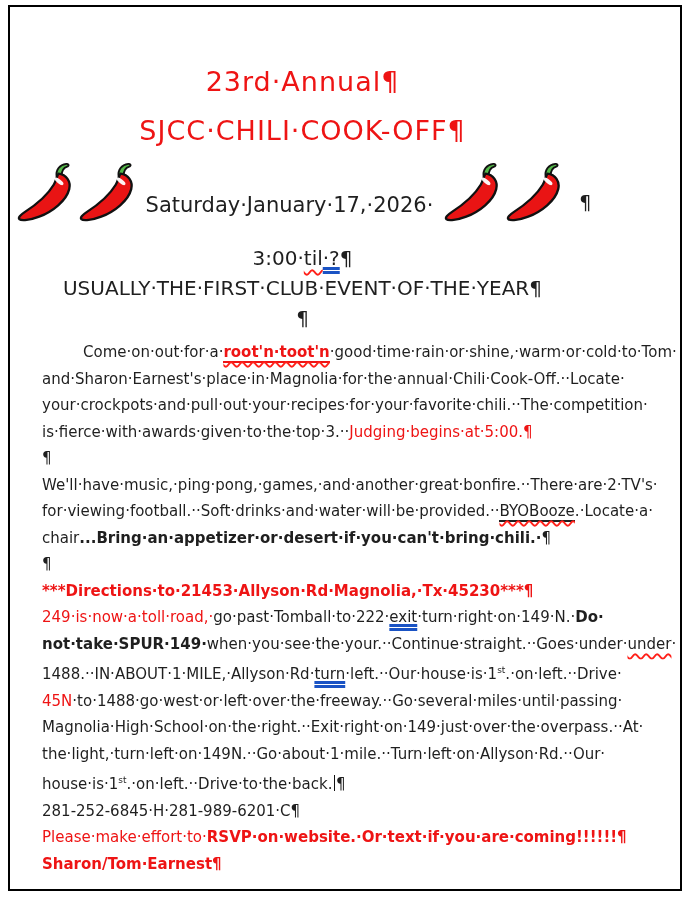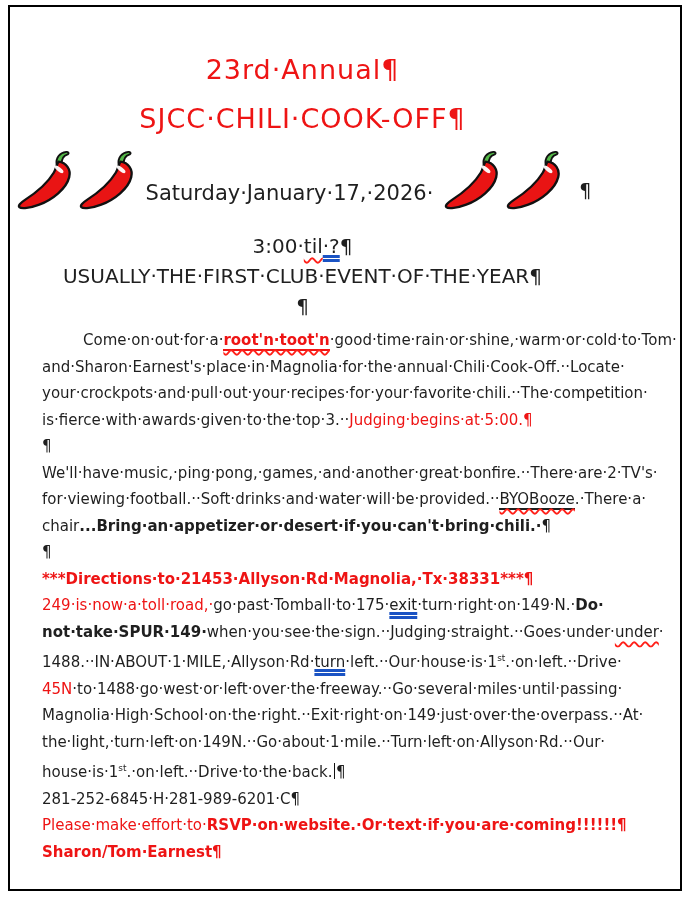--- a/index.html
+++ b/index.html
@@ -12,21 +12,21 @@
   html,body{background:#ffffff;}
   body{
     width:688px;height:903px;position:relative;overflow:hidden;
     font-family:"DejaVu Sans",sans-serif;color:var(--ink);
   }
   .frame{
     position:absolute;left:8px;top:5px;width:674px;height:886px;
     border:2px solid #000;background:#fff;
   }
   .doc{
-    position:absolute;left:8px;top:5px;width:589px;padding-top:40px;
+    position:absolute;left:8px;top:17px;width:589px;padding-top:40px;
   }
   .line{white-space:pre;}
   .center{text-align:center;}
   .title{font-size:27px;line-height:49px;letter-spacing:1px;}
   .sub{font-size:20px;line-height:30px;}
   .sub1{margin-top:20px;}
   .body{font-size:15px;line-height:26.5px;padding-left:34px;}
   .bodyfirst{margin-top:6px;margin-left:41px;}
   .date-row{
     display:flex;align-items:flex-end;justify-content:center;
@@ -76,26 +76,26 @@
   </svg></span><span class="rowmark">¶</span></div>
     <div class="line sub sub1 center"><span>3:00·</span><span class="w">til</span><span class="g">·?</span><span>¶</span></div>
     <div class="line sub center"><span>USUALLY·THE·FIRST·CLUB·EVENT·OF·THE·YEAR¶</span></div>
     <div class="line sub center"><span>¶</span></div>
     <div class="line body bodyfirst"><span>Come·on·out·for·a·</span><span class="r b u w">root'n·toot'n</span><span>·good·time·rain·or·shine,·warm·or·cold·to·Tom·</span></div>
     <div class="line body"><span>and·Sharon·Earnest's·place·in·Magnolia·for·the·annual·Chili·Cook-Off.··Locate·</span></div>
     <div class="line body"><span>your·crockpots·and·pull·out·your·recipes·for·your·favorite·chili.··The·competition·</span></div>
     <div class="line body"><span>is·fierce·with·awards·given·to·the·top·3.··</span><span class="r">Judging·begins·at·5:00.¶</span></div>
     <div class="line body"><span>¶</span></div>
     <div class="line body"><span>We'll·have·music,·ping·pong,·games,·and·another·great·bonfire.··There·are·2·TV's·</span></div>
-    <div class="line body"><span>for·viewing·football.··Soft·drinks·and·water·will·be·provided.··</span><span class="u w">BYOBooze</span><span>.·There·a·</span></div>
+    <div class="line body"><span>for·viewing·football.··Soft·drinks·and·water·will·be·provided.··</span><span class="u w">BYOBooze</span><span>.·Locate·a·</span></div>
     <div class="line body"><span>chair</span><span class="b">...Bring·an·appetizer·or·desert·if·you·can't·bring·chili.·</span><span>¶</span></div>
     <div class="line body"><span>¶</span></div>
-    <div class="line body"><span class="r b">***Directions·to·21453·Allyson·Rd·Magnolia,·Tx·38331***¶</span></div>
-    <div class="line body"><span class="r">249·is·now·a·toll·road,·</span><span>go·past·Tomball·to·175·</span><span class="g">exit</span><span>·turn·right·on·149·N.·</span><span class="b">Do·</span></div>
-    <div class="line body"><span class="b">not·take·SPUR·149·</span><span>when·you·see·the·sign.··Judging·straight.··Goes·under·</span><span class="w">under</span><span>·</span></div>
+    <div class="line body"><span class="r b">***Directions·to·21453·Allyson·Rd·Magnolia,·Tx·45230***¶</span></div>
+    <div class="line body"><span class="r">249·is·now·a·toll·road,·</span><span>go·past·Tomball·to·222·</span><span class="g">exit</span><span>·turn·right·on·149·N.·</span><span class="b">Do·</span></div>
+    <div class="line body"><span class="b">not·take·SPUR·149·</span><span>when·you·see·the·your.··Continue·straight.··Goes·under·</span><span class="w">under</span><span>·</span></div>
     <div class="line body"><span>1488.··IN·ABOUT·1·MILE,·Allyson·Rd·</span><span class="g">turn</span><span>·left.··Our·house·is·1</span><span class="s">st</span><span>.·on·left.··Drive·</span></div>
     <div class="line body"><span class="r">45N</span><span>·to·1488·go·west·or·left·over·the·freeway.··Go·several·miles·until·passing·</span></div>
     <div class="line body"><span>Magnolia·High·School·on·the·right.··Exit·right·on·149·just·over·the·overpass.··At·</span></div>
     <div class="line body"><span>the·light,·turn·left·on·149N.··Go·about·1·mile.··Turn·left·on·Allyson·Rd.··Our·</span></div>
     <div class="line body"><span>house·is·1</span><span class="s">st</span><span>.·on·left.··Drive·to·the·back.</span><span class="caret"></span><span>¶</span></div>
     <div class="line body"><span>281-252-6845·H·281-989-6201·C¶</span></div>
     <div class="line body"><span class="r">Please·make·effort·to·</span><span class="r b">RSVP·on·website.·Or·text·if·you·are·coming!!!!!!¶</span></div>
     <div class="line body"><span class="r b">Sharon/Tom·Earnest¶</span></div>
   </div>
 

